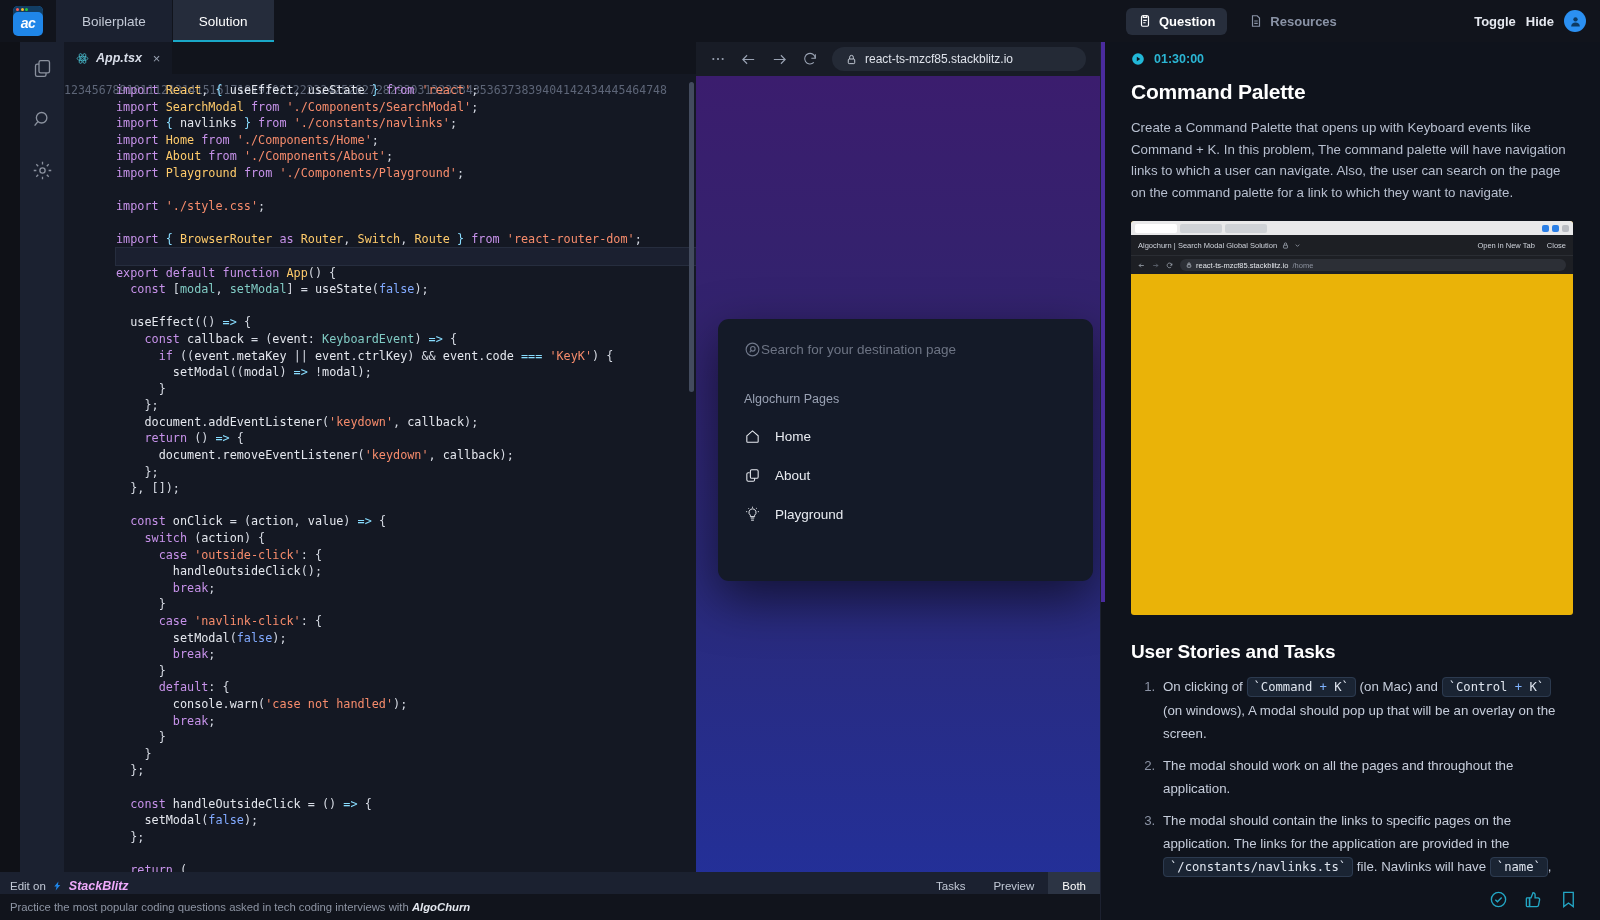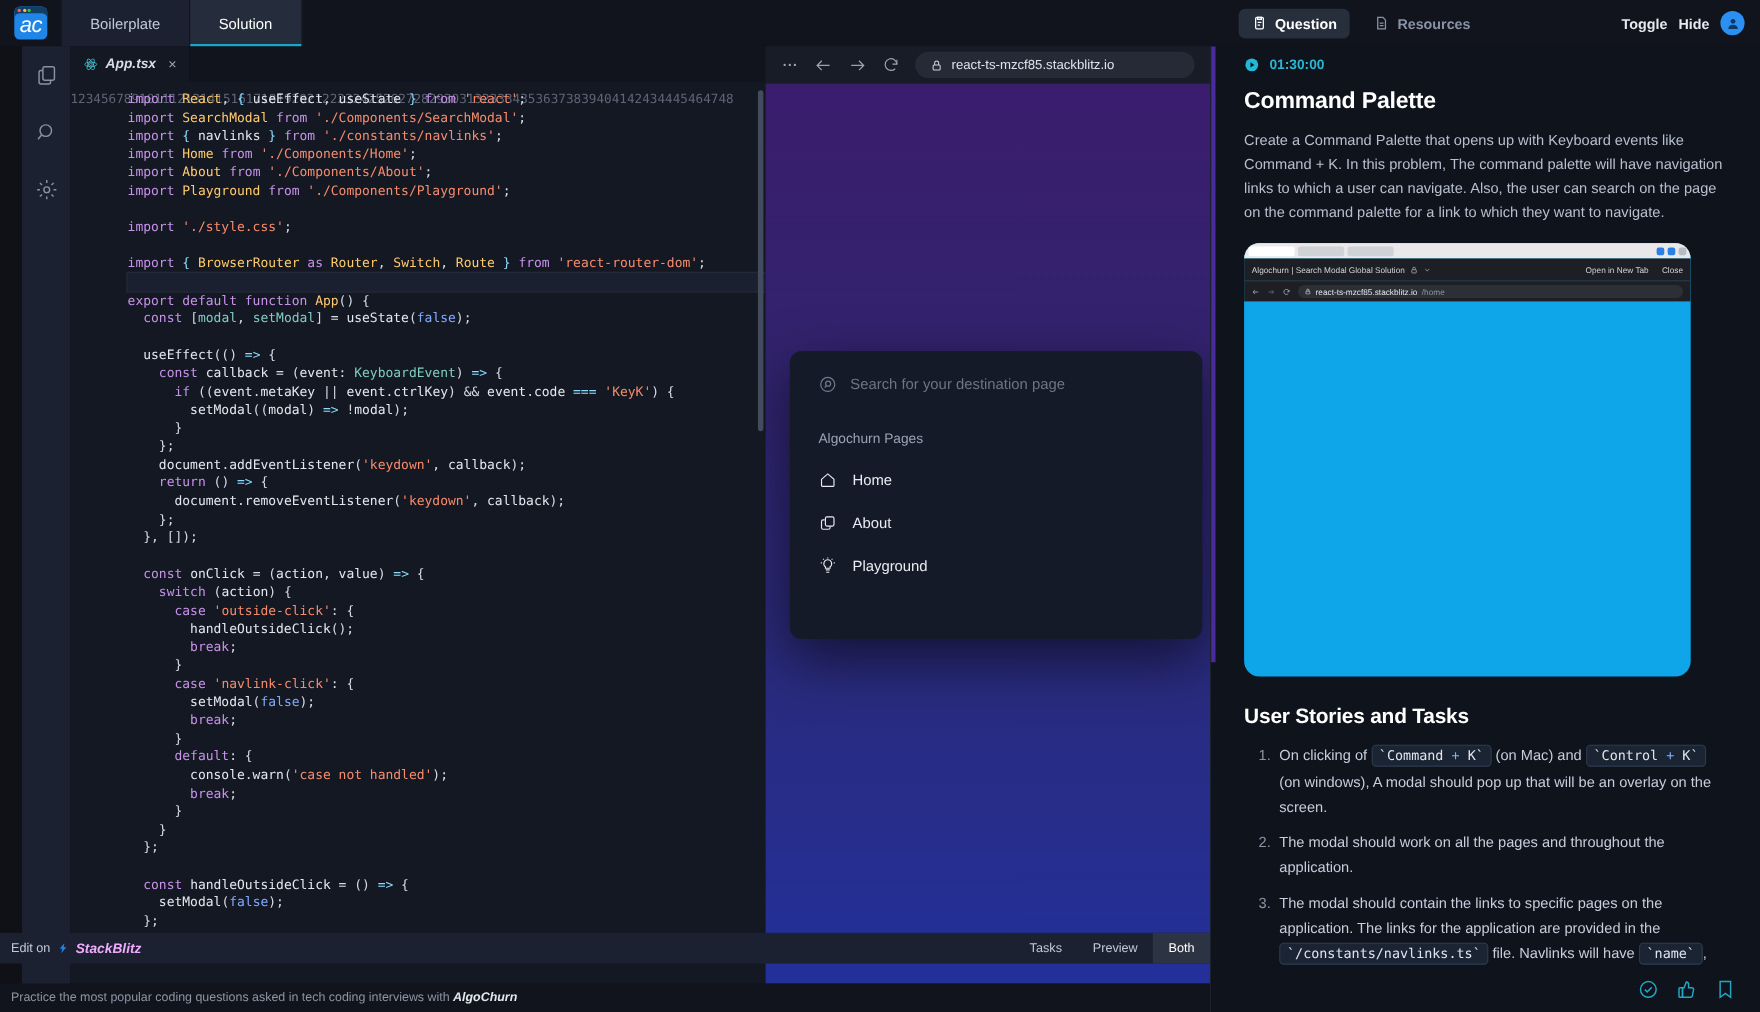--- a/index.html
+++ b/index.html
@@ -17,21 +17,21 @@
   .logo-box {
     width: 30px; height: 30px; border-radius: 5px; background: #1f86e8;
     display: flex; align-items: center; justify-content: center; position: relative;
     box-shadow: inset 0 6px 0 #123e63;
   }
   .logo-box .dots { position: absolute; top: 2px; left: 3px; display: flex; gap: 1.5px; }
   .logo-box .dots i { width: 3px; height: 3px; border-radius: 50%; display: block; }
   .logo-box .dots i:nth-child(1) { background: #ff5f57; }
   .logo-box .dots i:nth-child(2) { background: #ffbd2e; }
   .logo-box .dots i:nth-child(3) { background: #28c840; }
-  .logo-box span { color: #fff; font-size: 20px; font-weight: 400; font-style: italic; margin-top: 4px; letter-spacing: -0.5px; }
+  .logo-box span { color: #fff; font-size: 14px; font-weight: 700; font-style: italic; margin-top: 4px; letter-spacing: -0.5px; }
 
   .top-tabs { display: flex; align-items: stretch; }
   .top-tab {
     padding: 0 26px; display: flex; align-items: center; justify-content: center;
     font-size: 13.5px; color: #c3c9d6; background: #1b2130; cursor: pointer;
     border-right: 1px solid #11141c; position: relative; font-weight: 500;
   }
   .top-tab.active { background: #252c3b; color: #ffffff; }
   .top-tab.active::after {
     content: ""; position: absolute; left: 0; right: 0; bottom: 0; height: 2.5px; background: #1aa8c8;
@@ -116,21 +116,21 @@
 
   .preview-stage {
     flex: 1; position: relative; overflow: hidden;
     background: linear-gradient(180deg, #3b1d6e 0%, #32236e 30%, #2a2a7a 62%, #23309a 100%);
   }
   .palette {
     position: absolute; left: 22px; top: 243px; width: 375px; height: 262px;
     background: #141a28; border-radius: 11px; box-shadow: 0 18px 50px rgba(0,0,0,.55);
     padding: 22px 26px;
   }
-  .palette-search { display: flex; align-items: center; gap: 12px; }
+  .palette-search { display: flex; align-items: center; }
   .palette-search .ph { font-size: 13.5px; color: #6d7484; }
   .palette-group { margin-top: 34px; font-size: 12.5px; color: #9aa2b4; }
   .palette-item {
     display: flex; align-items: center; gap: 14px; margin-top: 22px; cursor: pointer;
   }
   .palette-item .lbl { font-size: 13.5px; color: #e8ebf1; }
 
   .console-bar {
     height: 26px; background: #2a313f; display: flex; align-items: center;
     padding: 0 14px; justify-content: space-between; flex: none;
@@ -143,21 +143,21 @@
     width: 500px; flex: none; background: #0f131c; display: flex; flex-direction: column;
     border-left: 1px solid #1c2130; overflow: hidden;
   }
   .rp-scroll { flex: 1; overflow: hidden; padding: 10px 28px 0 30px; position: relative; }
   .rp-accent { position: absolute; left: 0; top: 0; width: 4px; height: 560px; background: #4a2b9e; }
   .timer { display: flex; align-items: center; gap: 9px; margin-bottom: 14px; }
   .timer .t { font-size: 12.5px; color: #2bb6d4; font-weight: 600; }
   .rp-title { font-size: 21px; color: #ffffff; font-weight: 700; margin-bottom: 13px; letter-spacing: -0.2px; }
   .rp-desc { font-size: 13.3px; line-height: 21.5px; color: #b7bfcf; }
 
-  .shot { margin-top: 18px; width: 406px; height: 394px; border-radius: 14px; overflow: hidden; background: #0ea5e9; position: relative; }
+  .shot { margin-top: 18px; width: 442px; height: 394px; border-radius: 3px; overflow: hidden; background: #eab308; position: relative; }
   .shot-chrome { height: 14px; background: #e9e9ea; display: flex; align-items: center; padding: 0 4px; gap: 3px; }
   .shot-chrome .tabpill { width: 42px; height: 9px; background: #fff; border-radius: 2px; }
   .shot-chrome .tabpill.b { background: #cfd2d6; }
   .shot-chrome .dot { width: 7px; height: 7px; border-radius: 2px; }
   .shot-bar1 {
     height: 20px; background: #1d1f24; display: flex; align-items: center; padding: 0 7px;
     font-size: 7.5px; color: #cfd3db; justify-content: space-between;
   }
   .shot-bar1 .left { display: flex; align-items: center; gap: 5px; }
   .shot-bar1 .right { display: flex; align-items: center; gap: 12px; }
@@ -199,21 +199,21 @@
 
   .rp-footer {
     height: 42px; flex: none; display: flex; align-items: center; justify-content: flex-end;
     gap: 16px; padding: 0 22px; background: #0f131c;
   }
   .rp-footer .fi { cursor: pointer; display: flex; align-items: center; }
 
   
   .statusbar {
     height: 28px; background: #1b2130; display: flex; align-items: center; flex: none;
-    width: 1100px; position: absolute; left: 0; bottom: 44px; z-index: 5;
+    width: 1100px; position: absolute; left: 0; bottom: 20px; z-index: 5;
   }
   .sb-left { display: flex; align-items: center; gap: 6px; padding-left: 10px; }
   .sb-left .e { font-size: 11.5px; color: #c2c9d6; }
   .sb-left .b { font-size: 12.5px; color: #f0abfc; font-weight: 700; font-style: italic; }
   .sb-spacer { flex: 1; }
   .sb-seg { display: flex; align-items: stretch; height: 28px; }
   .sb-btn {
     padding: 0 14px; display: flex; align-items: center; font-size: 11.5px; color: #c2c9d6; cursor: pointer;
   }
   .sb-btn.active { background: #2c3444; color: #ffffff; }

